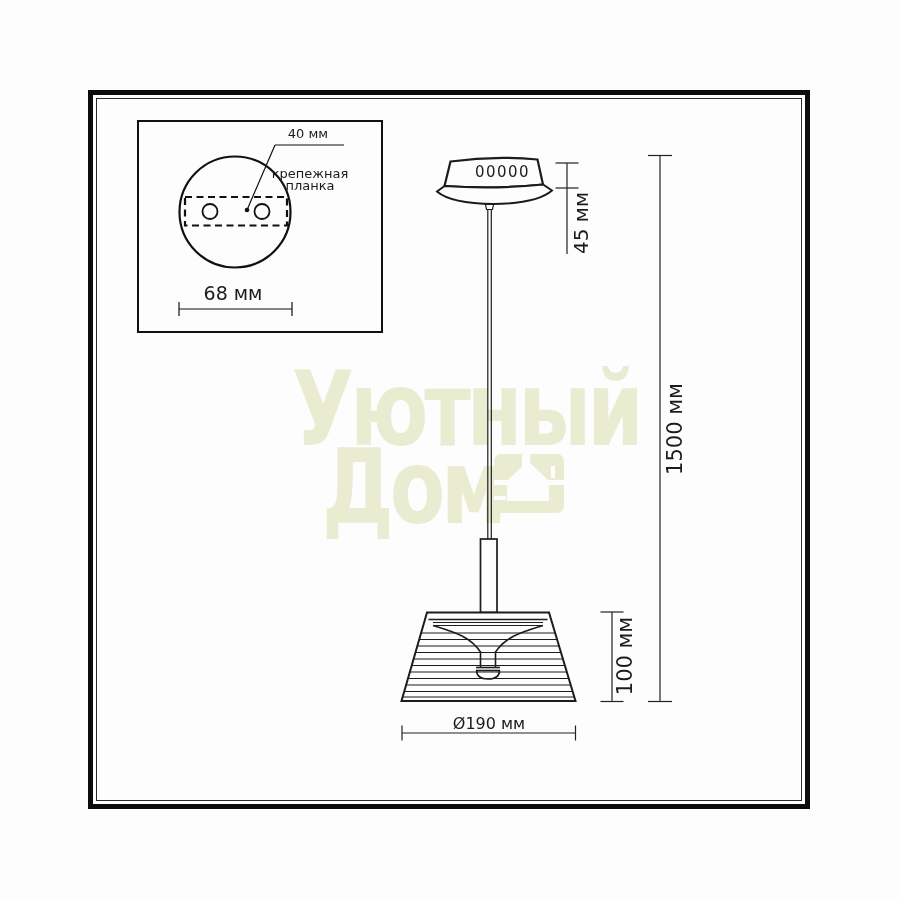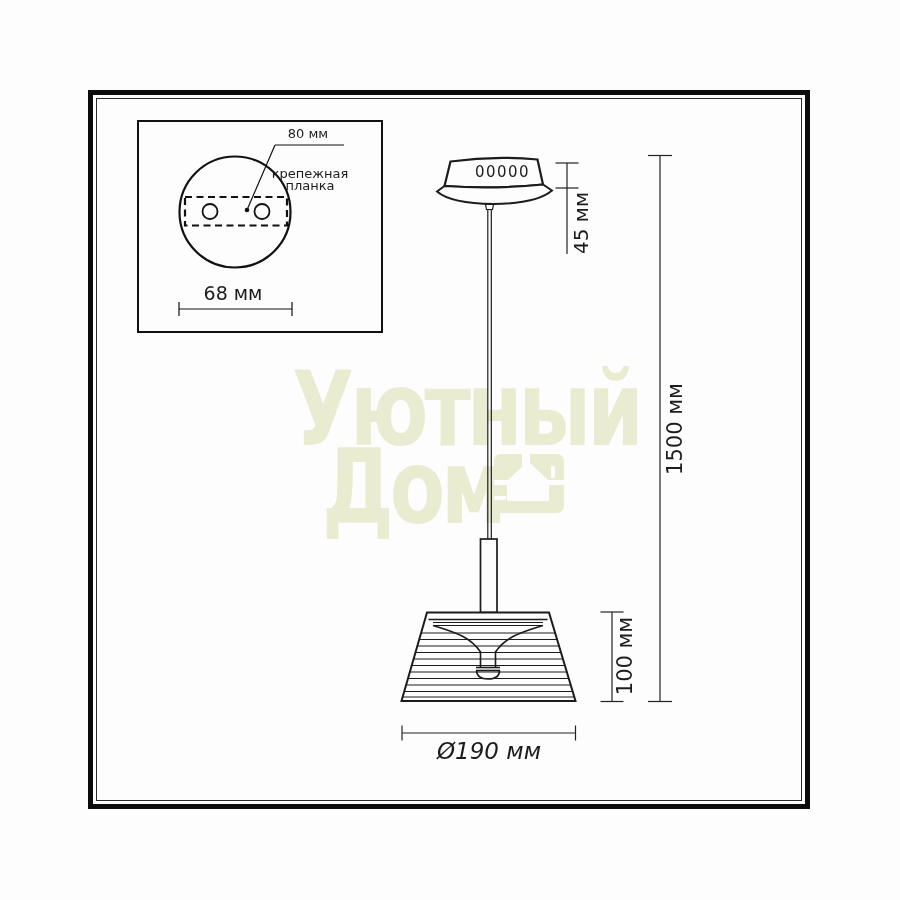--- a/index.html
+++ b/index.html
@@ -20,21 +20,21 @@
   .inset-box{position:absolute;left:137px;top:120px;width:242px;height:209px;border:2px solid #111;background:#fdfdfd;}
   
   .drawing{position:absolute;left:0;top:0;}
   
   .lbl{position:absolute;text-align:center;white-space:nowrap;}
   .lbl-canopy{left:449px;top:163px;width:107px;font-size:15px;letter-spacing:1.5px;font-weight:500;}
   .lbl-vert{transform:rotate(-90deg);}
   .lbl-45{left:521px;top:211px;width:120px;font-size:20px;}
   .lbl-1500{left:595px;top:417px;width:160px;font-size:21px;}
   .lbl-100{left:565px;top:644px;width:120px;font-size:21px;}
-  .lbl-190{left:399px;top:738px;width:180px;font-size:23px;font-style:italic;}
+  .lbl-190{left:399px;top:714px;width:180px;font-size:16px;}
   .lbl-80{left:272px;top:126px;width:72px;font-size:13px;}
   .lbl-plate{left:267px;top:152px;width:86px;font-size:13px;line-height:12px;margin-top:16px;}
   .lbl-85{left:193px;top:282px;width:80px;font-size:19px;}
 </style>
 </head>
 <body>
 
 <div class="canvas">
 
   <div class="frame-outer"></div>
@@ -134,21 +134,21 @@
         <line x1="136" y1="23" x2="205" y2="23"></line>
       </g>
       <g stroke="#111" stroke-width="1.2">
         <line x1="40" y1="187" x2="153" y2="187"></line>
         <line x1="40" y1="180" x2="40" y2="194"></line>
         <line x1="153" y1="180" x2="153" y2="194"></line>
       </g>
     </svg>
   </div>
 
-  <div class="lbl lbl-80">80 мм</div>
+  <div class="lbl lbl-80">40 мм</div>
   <div class="lbl lbl-plate">
     <div>крепежная</div>
     <div>планка</div>
   </div>
   <div class="lbl lbl-85">68 мм</div>
 
   <div class="lbl lbl-canopy">00000</div>
 
   <div class="lbl lbl-vert lbl-45">45 мм</div>
   <div class="lbl lbl-vert lbl-1500">1500 мм</div>

